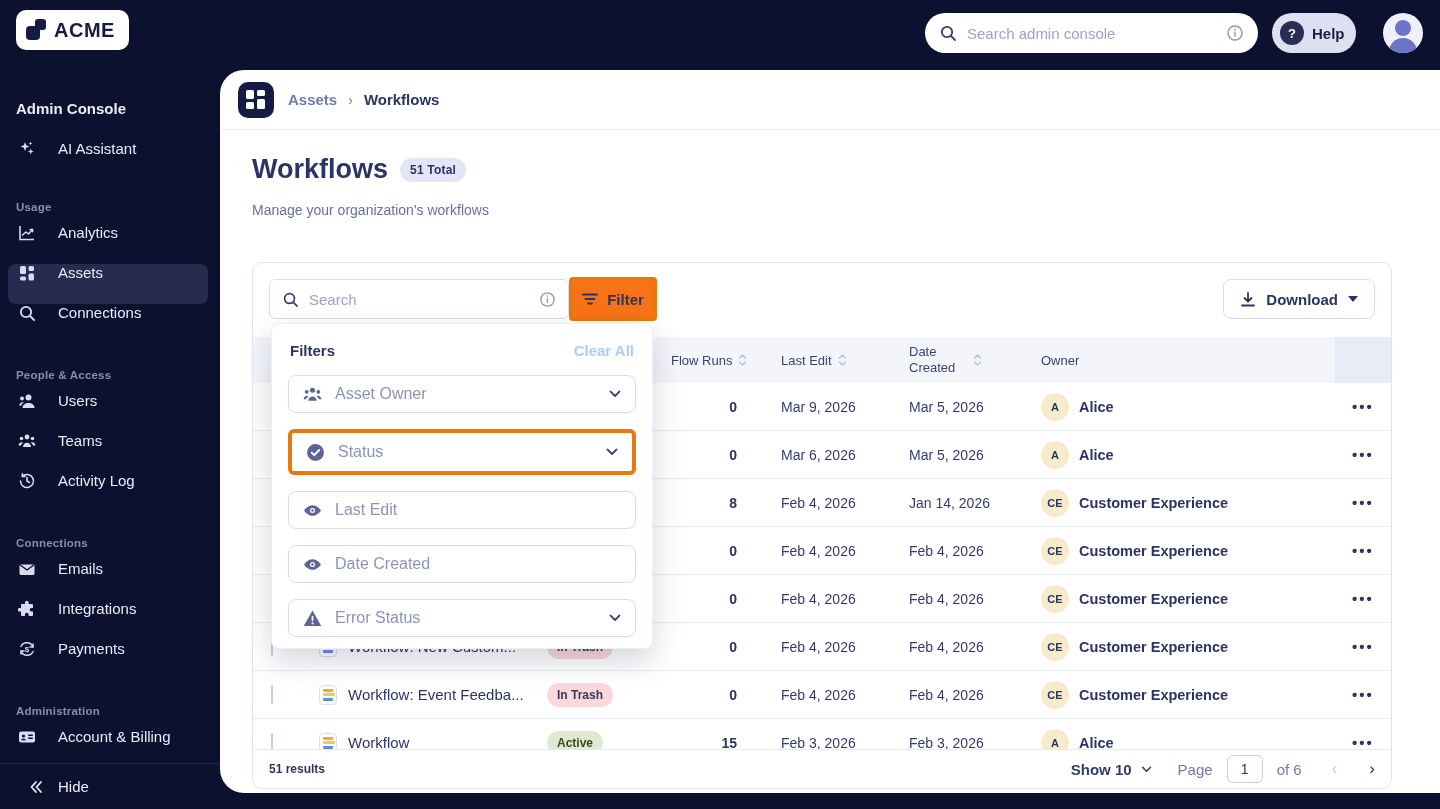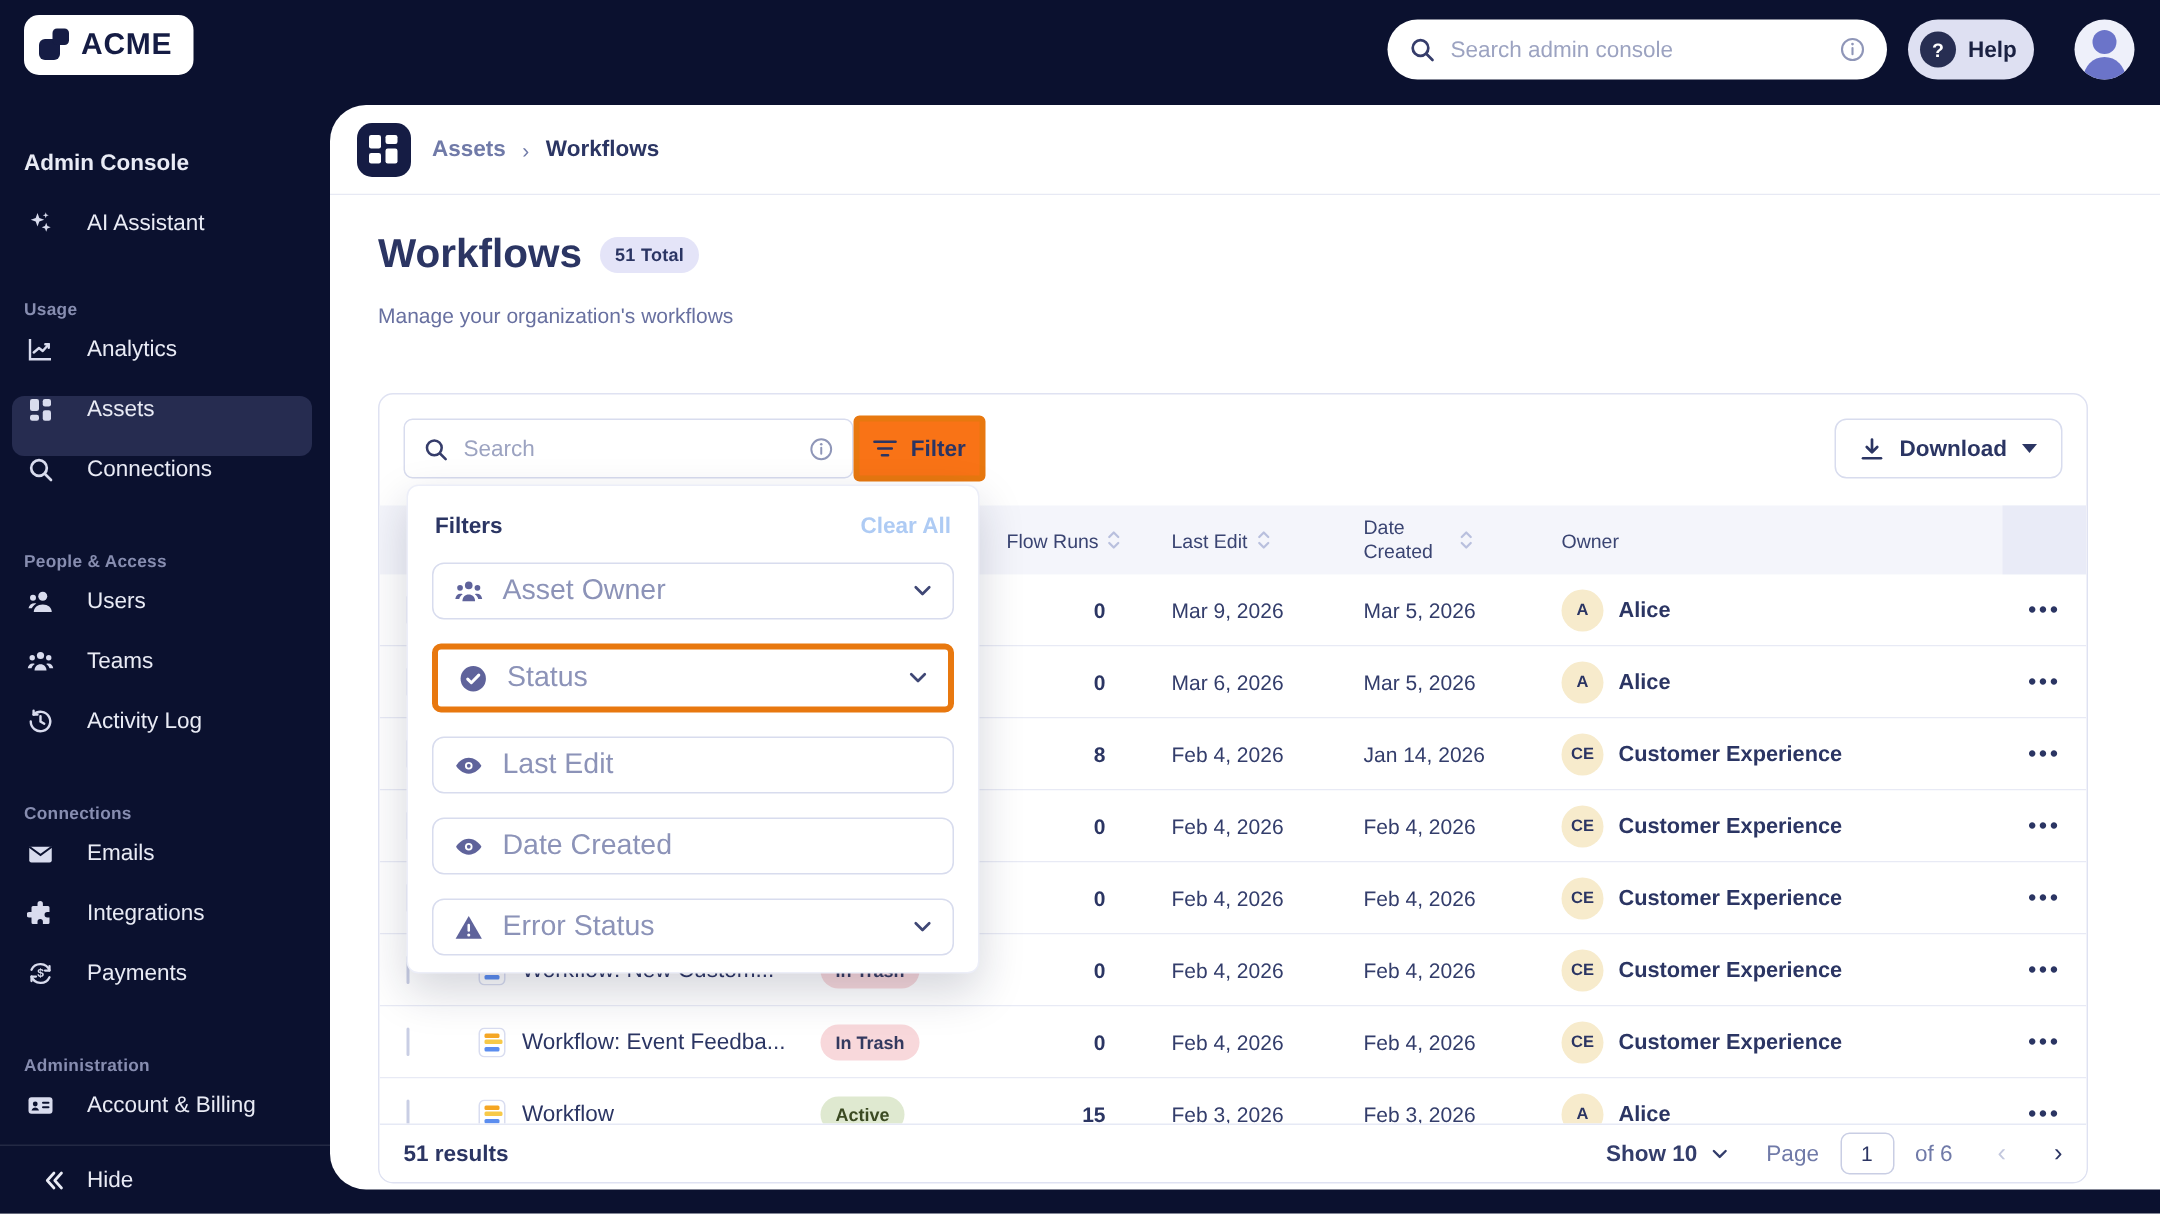--- a/index.html
+++ b/index.html
@@ -84,27 +84,27 @@
   .dots { text-align:center; font-size:15px; font-weight:900; color:#2b3563; letter-spacing:2px; cursor:pointer; }
 
   
   .dropdown { position:absolute; left:18px; top:60px; width:382px; height:326px; background:#fff; border:1px solid #eceef8; border-radius:8px; box-shadow:0 12px 30px rgba(20,25,60,.18); z-index:6; padding:18px 16px; }
   .dd-head { display:flex; justify-content:space-between; align-items:center; padding:0 2px; }
   .dd-title { font-size:15px; font-weight:800; color:#2b3563; }
   .dd-clear { font-size:15px; font-weight:600; color:#aecbf4; cursor:pointer; }
   .dd-field { margin-top:16px; height:38px; border:1px solid #d8dcee; border-radius:8px; display:flex; align-items:center; gap:13px; padding:0 14px; cursor:pointer; }
   .dd-field:first-of-type { margin-top:24px; }
   .dd-field .fic { width:19px; height:19px; color:#5f639b; flex:0 0 19px; }
-  .dd-label { font-size:19px; color:#8c93b8; flex:1; }
+  .dd-label { font-size:16px; color:#8c93b8; flex:1; }
   .hl-status { margin-top:16px; border:4px solid #e8780f; border-radius:6px; }
   .hl-status .dd-field { margin-top:0; border:none; height:38px; }
 
   
   .pagebar { position:absolute; left:0; right:0; bottom:0; height:39px; background:#fff; border-top:1px solid #e6e9f5; display:flex; align-items:center; padding:0 16px; z-index:7; }
-  .results { font-size:15px; font-weight:600; color:#2b3563; }
+  .results { font-size:12px; font-weight:600; color:#2b3563; }
   .pager { margin-left:auto; display:flex; align-items:center; gap:14px; }
   .show-sel { display:flex; align-items:center; gap:9px; font-size:15px; font-weight:600; color:#333d6b; cursor:pointer; }
   .page-word { font-size:15px; color:#707aa8; margin-left:12px; }
   .page-input { width:36px; height:28px; border:1px solid #c9cee4; border-radius:6px; text-align:center; font-size:14px; color:#2b3563; font-family:inherit; }
   .of-label { font-size:15px; color:#707aa8; }
   .pg-prev { color:#c3c8de; font-size:17px; margin-left:16px; cursor:default; }
   .pg-next { color:#2b3563; font-size:17px; margin-left:18px; cursor:pointer; }
 </style>
 </head>
 <body>

